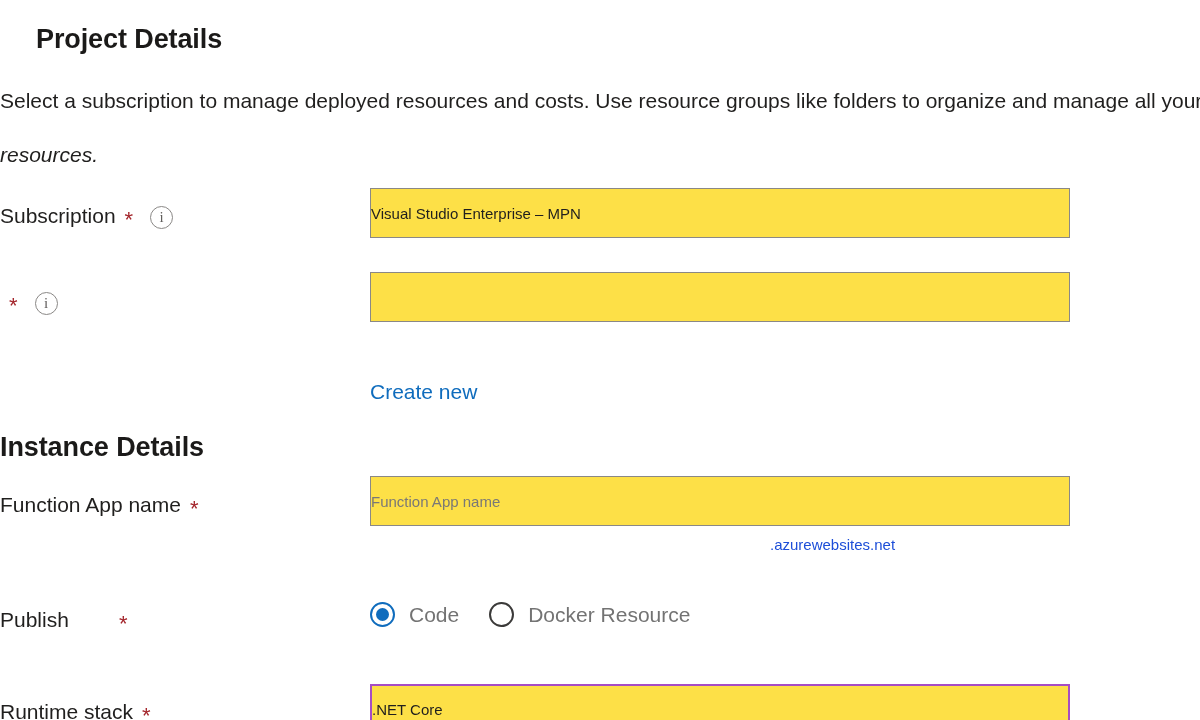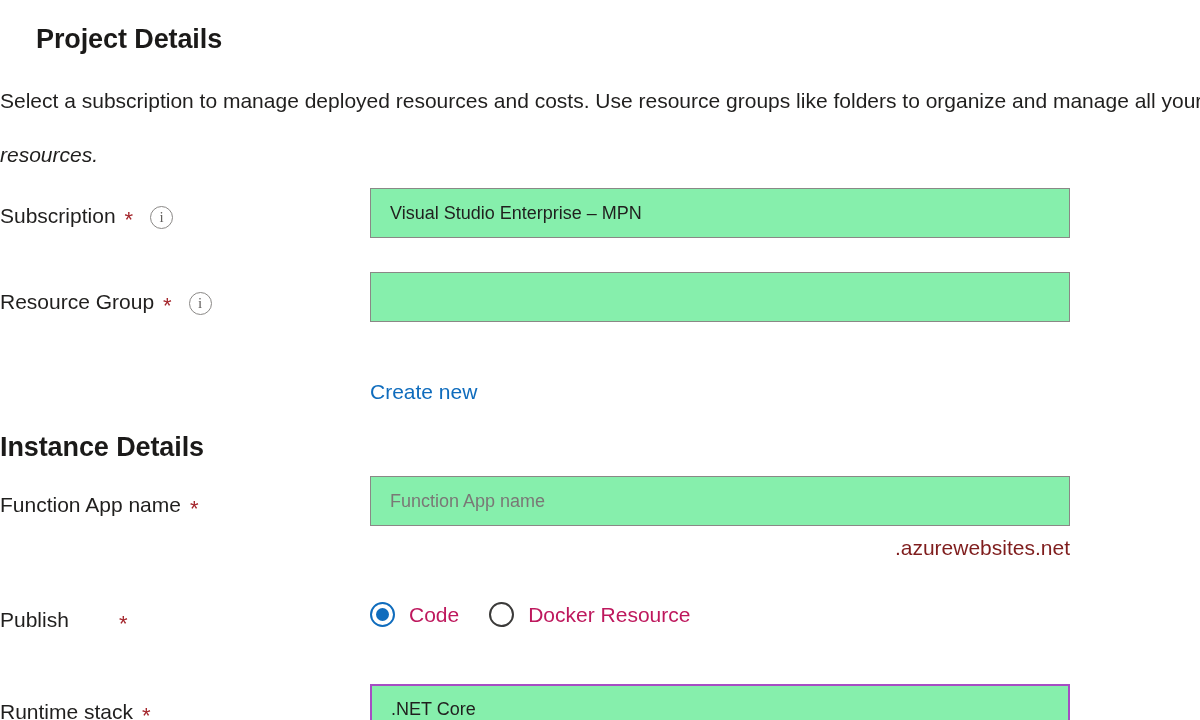--- a/index.html
+++ b/index.html
@@ -84,49 +84,47 @@
     line-height: 1;
     position: relative;
     top: 1px;
   }
   .info-icon span { position: relative; top: -0.5px; }
 
   .field-box {
     position: absolute;
     box-sizing: border-box;
     border: 1px solid #8a8886;
-    background: #86efac;
-    display: flex;
-    align-items: center;
-    padding-left: 19px;
-    font-size: 18px;
+    background: #fde047;
+    display: flex;
+    align-items: center;
+    font-size: 15px;
     color: #201f1e;
     overflow: hidden;
     white-space: nowrap;
   }
   .field-box.placeholder { color: #7a7876; }
   .field-box.focused {
     border: 2px solid #a64dc4;
   }
 
   .link {
     position: absolute;
     font-size: 21px;
     color: #0f6cbd;
     white-space: nowrap;
     cursor: pointer;
     margin-top: 48px;
   }
 
   .suffix-text {
     position: absolute;
-    font-size: 21px;
-    color: #7f1d1d;
-    white-space: nowrap;
-    text-align: right;
+    font-size: 15px;
+    color: #1d4ed8;
+    white-space: nowrap;
   }
 
   .radio-row {
     position: absolute;
     display: flex;
     align-items: center;
   }
   .radio-opt {
     display: flex;
     align-items: center;
@@ -146,21 +144,21 @@
   }
   .radio-mark.off { border: 2px solid #3b3a39; }
   .radio-dot {
     width: 13px;
     height: 13px;
     border-radius: 50%;
     background: #0f6cbd;
   }
   .radio-label {
     font-size: 21px;
-    color: #be185d;
+    color: #737373;
     margin-left: 14px;
     white-space: nowrap;
   }
 </style>
 </head>
 <body>
 
 <div id="viewport">
   <div id="form-canvas">
 
@@ -176,21 +174,20 @@
       <span class="info-icon">
         <span>i</span>
       </span>
     </div>
 
     <div class="field-box" style="left:522px; top:188px; width:700px; height:50px;">
       <span>Visual Studio Enterprise – MPN</span>
     </div>
 
     <div class="field-label" style="left:152px; top:284px;">
-      <span>Resource Group</span>
       <span class="req-star">*</span>
       <span class="info-icon">
         <span>i</span>
       </span>
     </div>
 
     <div class="field-box" style="left:522px; top:272px; width:700px; height:50px;">
       <span></span>
     </div>
 

